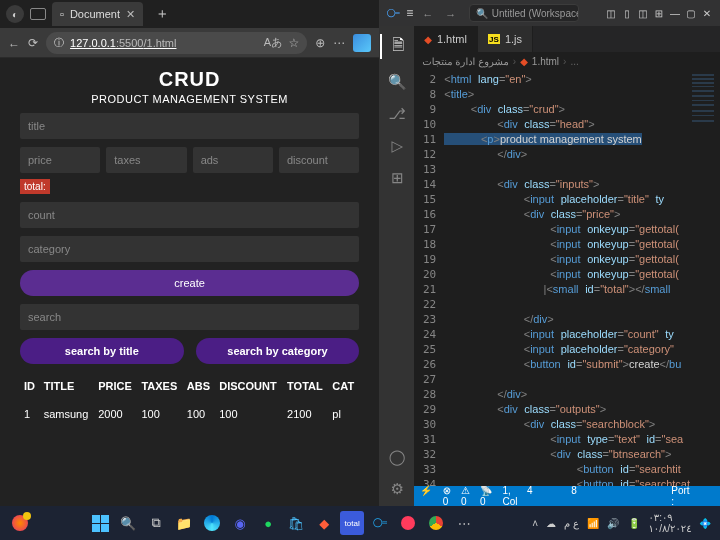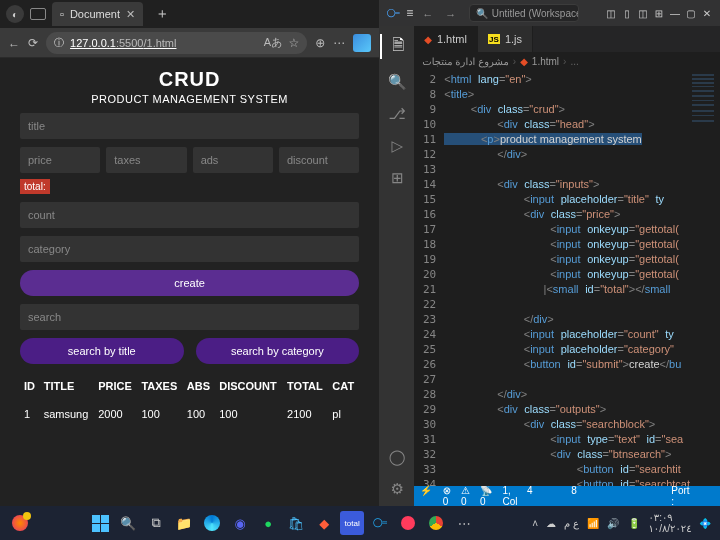--- a/index.html
+++ b/index.html
@@ -30,21 +30,21 @@
   .page { flex: 1; overflow: auto; background: #222; color: #fff; padding: 10px 20px 20px; }
   .page h1 { text-align: center; font-size: 20px; font-weight: 700; letter-spacing: 1px; }
   .page .sub { text-align: center; font-size: 11px; letter-spacing: 0.5px; margin-top: 2px; }
   .inp { width: 100%; background: #333; border: none; color: #fff; padding: 7px 8px; font-size: 11px; border-radius: 2px; margin-top: 8px; }
   .inp::placeholder { color: #888; }
   .price-row { display: flex; gap: 6px; margin-top: 8px; }
   .price-row .inp { margin-top: 0; }
   .total { display: inline-block; background: #c0392b; color: #fff; font-size: 10px; padding: 2px 4px; margin-top: 6px; }
   .btn { width: 100%; background: #5b2d91; border: none; color: #fff; padding: 7px 0; font-size: 11px; border-radius: 14px; margin-top: 8px; cursor: pointer; }
   .search-btns { display: flex; gap: 12px; margin-top: 8px; }
-  .search-btns .btn { margin-top: 0; background: #4b1e85; }
+  .search-btns .btn { margin-top: 0; background: #4b1e85; font-weight: bold; }
   table { width: 100%; margin-top: 10px; border-collapse: collapse; font-size: 11px; }
   th { text-align: left; padding: 6px 4px; font-weight: 700; }
   td { padding: 10px 4px; }
 
   
   .vsc-title { height: 26px; background: #323233; display: flex; align-items: center; padding: 0 6px; gap: 6px; }
   .vsc-title .logo { width: 14px; height: 14px; color:#4aa6ff;font-size:12px;display:flex;align-items:center;justify-content:center; }
   .vsc-title .menu { color: #ccc; font-size: 12px; }
   .vsc-title .arrow { color: #999; font-size: 11px; padding: 0 3px; }
   .vsc-title .search { flex: 1; max-width: 110px; background: #252526; border: 1px solid #3c3c3c; border-radius: 4px; height: 18px; font-size: 10px; color: #999; padding: 0 6px; display: flex; align-items: center; margin: 0 4px; overflow:hidden; white-space:nowrap; }

